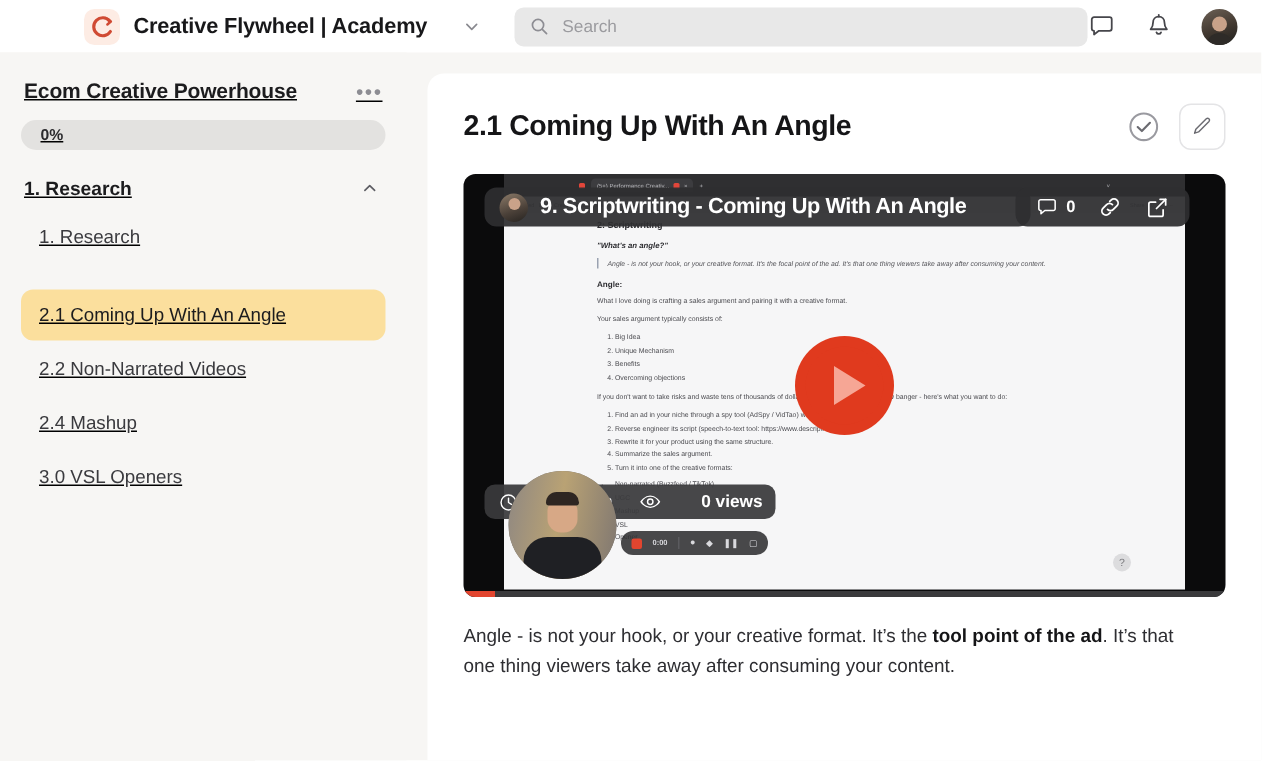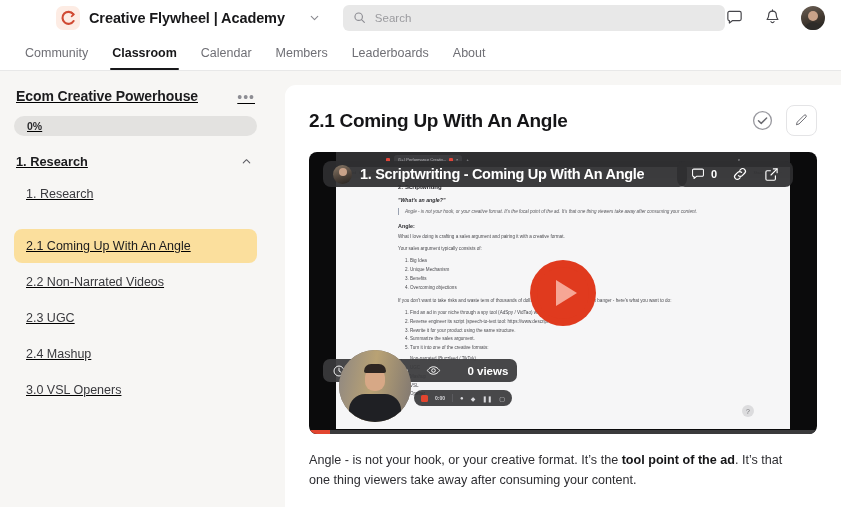--- a/index.html
+++ b/index.html
@@ -333,28 +333,20 @@
         <svg width="19" height="19" viewBox="0 0 20 20" aria-hidden="true">
           <path d="M10 3.2c-2.5 0-4 1.8-4 4.2 0 3-1.2 4-1.7 4.7h11.4c-.5-.7-1.7-1.7-1.7-4.7 0-2.4-1.5-4.2-4-4.2z" fill="none" stroke="#46464b" stroke-width="1.25" stroke-linejoin="round"></path>
           <path d="M8.4 14.3a1.7 1.7 0 0 0 3.2 0" fill="none" stroke="#46464b" stroke-width="1.25" stroke-linecap="round"></path>
           <path d="M10 3.2V2" stroke="#46464b" stroke-width="1.25" stroke-linecap="round"></path>
         </svg>
       </span>
       <div class="avatar"></div>
     </div>
   </div>
 
-  <div class="navbar">
-    <div class="nav-tab">Community</div>
-    <div class="nav-tab active">Classroom</div>
-    <div class="nav-tab">Calendar</div>
-    <div class="nav-tab">Members</div>
-    <div class="nav-tab">Leaderboards</div>
-    <div class="nav-tab">About</div>
-  </div>
 
   <div class="body">
 
     <div class="sidebar">
       <div class="course-head">
         <div class="course-title">Ecom Creative Powerhouse</div>
         <div class="dots">•••</div>
       </div>
 
       <div class="progress-track">
@@ -372,21 +364,20 @@
         </div>
         <div class="module-lessons">
           <div class="lesson">1. Research</div>
         </div>
       </div>
 
       <div class="module">
         <div class="module-lessons">
           <div class="lesson active">2.1 Coming Up With An Angle</div>
           <div class="lesson">2.2 Non-Narrated Videos</div>
-          <div class="lesson">2.3 UGC</div>
           <div class="lesson">2.4 Mashup</div>
           <div class="lesson">3.0 VSL Openers</div>
         </div>
       </div>
     </div>
 
     <div class="main-wrap">
       <div class="main">
 
         <div class="lesson-head">
@@ -453,21 +444,21 @@
                 <li>VSL</li>
                 <li>Opener</li>
               </ul>
             </div>
 
             <div class="vid-help">?</div>
           </div>
 
           <div class="vid-titlebar">
             <div class="vid-avatar"></div>
-            <div class="vid-title-text">1. Scriptwriting - Coming Up With An Angle</div>
+            <div class="vid-title-text">9. Scriptwriting - Coming Up With An Angle</div>
           </div>
 
           <div class="vid-actions">
             <span style="display:flex;align-items:center;gap:6px">
               <svg width="16" height="16" viewBox="0 0 20 20" aria-hidden="true">
                 <path d="M3.2 5.4a1.5 1.5 0 0 1 1.5-1.5h10.6a1.5 1.5 0 0 1 1.5 1.5v6a1.5 1.5 0 0 1-1.5 1.5H8.2L5 15.6V13H4.7a1.5 1.5 0 0 1-1.5-1.5z" fill="none" stroke="#ffffff" stroke-width="1.3" stroke-linejoin="round"></path>
               </svg>
             </span>
             <span class="vid-count" style="margin-left:-9px">0</span>
             <span style="display:flex">

